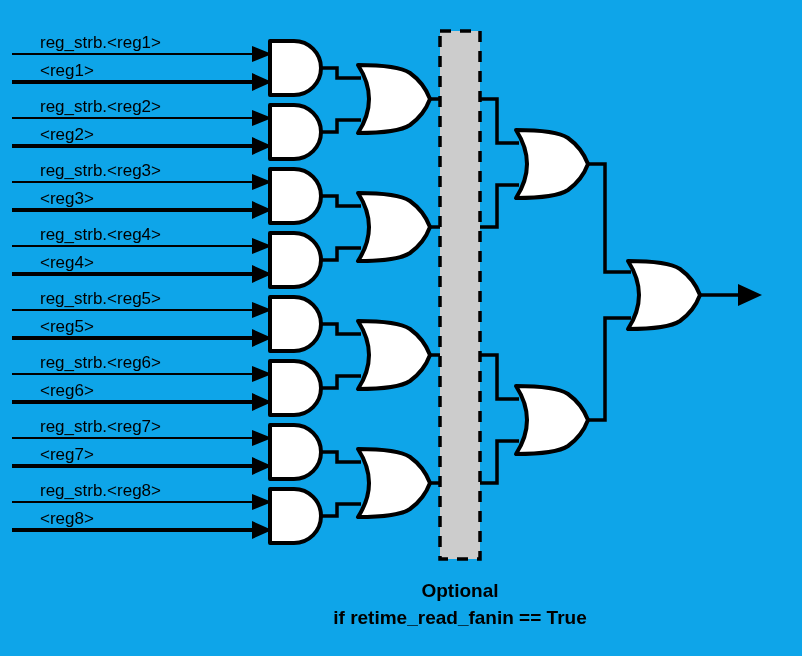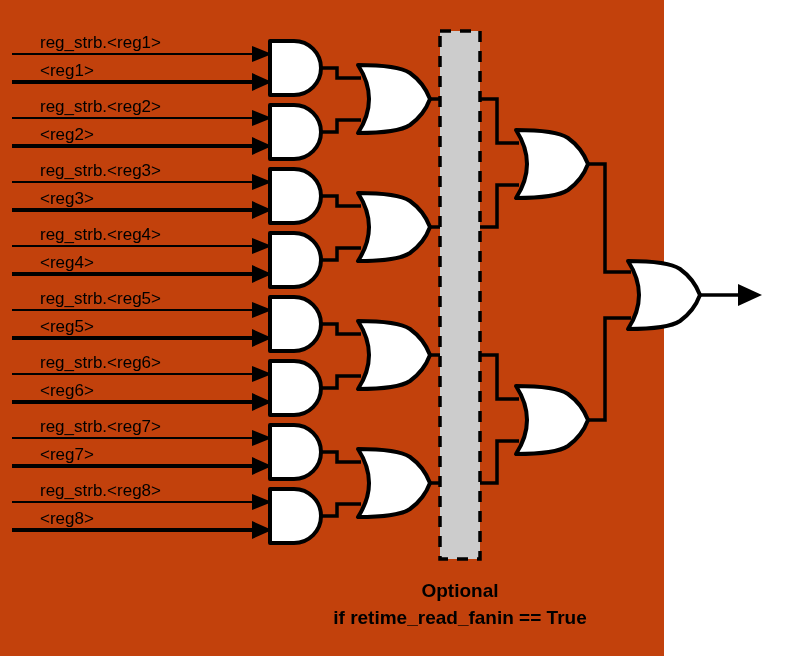--- a/index.html
+++ b/index.html
@@ -8,23 +8,23 @@
     background: #ffffff;
   }
   body {
     width: 802px;
     height: 656px;
     font-family: "Liberation Sans", sans-serif;
     overflow: hidden;
   }
   #diagram-root {
     position: relative;
-    width: 664px;
+    width: 802px;
     height: 656px;
-    background: #c2410c;
+    background: #0ea5e9;
   }
   svg#circuit {
     display: block;
     width: 802px;
     height: 656px;
   }
   .gate-stroke {
     fill: #ffffff;
     stroke: #000000;
     stroke-width: 4;

